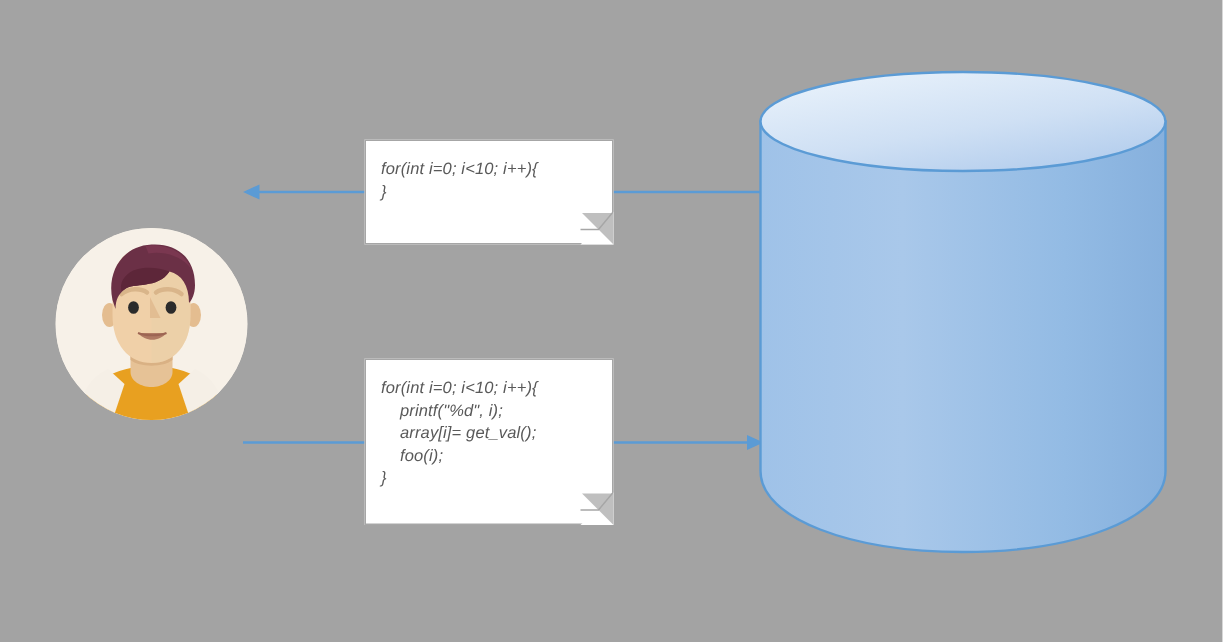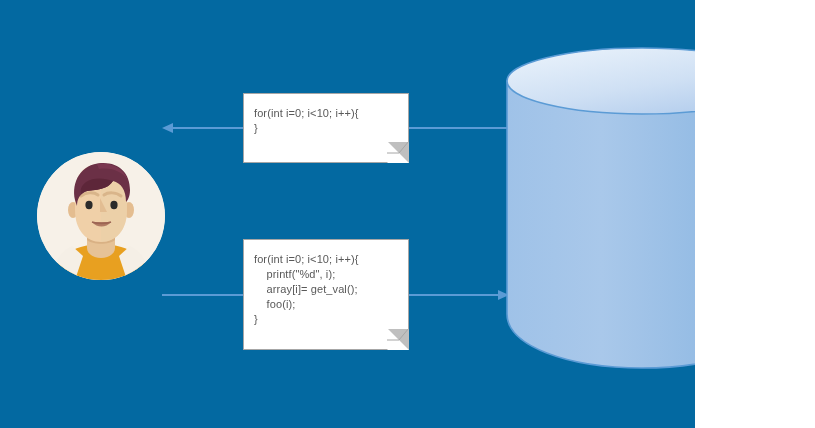--- a/index.html
+++ b/index.html
@@ -5,24 +5,25 @@
   html, body {
     margin: 0;
     padding: 0;
     background: #ffffff;
   }
   body {
     font-family: "Liberation Sans", sans-serif;
   }
   #canvas {
     position: relative;
-    width: 695px;
+    width: 815px;
     height: 428px;
-    background: #0369a1;
+    background: #a3a3a3;
     overflow: hidden;
+    font-style: italic;
   }
 
   
   .avatar {
     position: absolute;
     left: 37px;
     top: 152px;
     width: 128px;
     height: 128px;
     border-radius: 50%;

